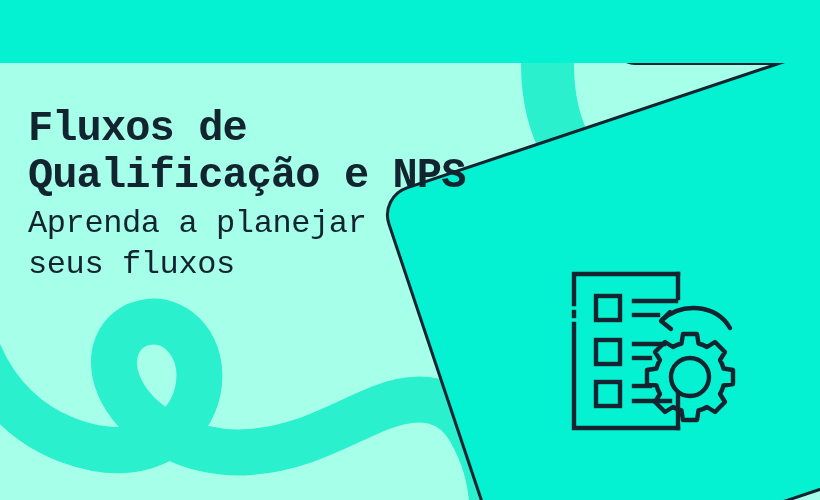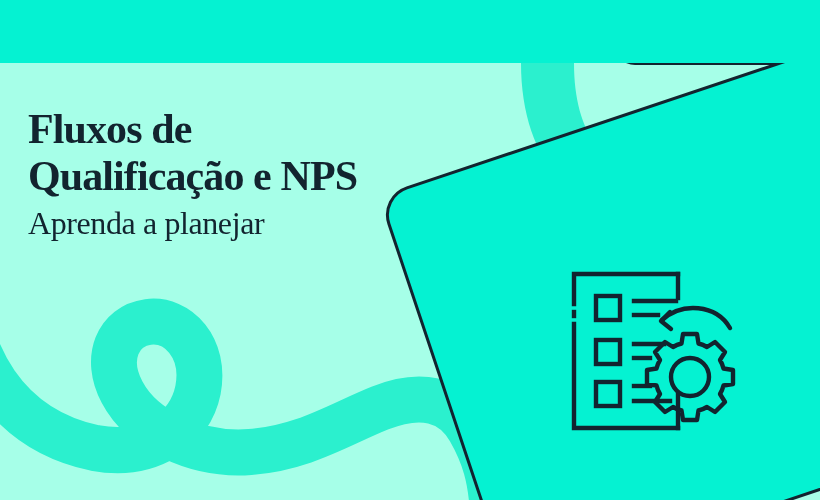--- a/index.html
+++ b/index.html
@@ -6,21 +6,21 @@
     margin: 0;
     padding: 0;
     background: #ffffff;
   }
   #banner {
     position: relative;
     width: 820px;
     height: 500px;
     overflow: hidden;
     background: #A6FFE8;
-    font-family: Liberation Serif, serif;
+    font-family: Liberation Mono, monospace;
     -webkit-font-smoothing: antialiased;
   }
 
   
   .deco-layer {
     position: absolute;
     inset: 0;
     width: 820px;
     height: 500px;
     pointer-events: none;
@@ -203,15 +203,16 @@
 
   <div class="header-bar"></div>
   <div class="webinar-label">WEBINAR</div>
   <div class="rdc-badge"></div>
   <div class="rdc-label">RDC</div>
 
   <div class="text-block">
     <h1 class="headline">Fluxos de</h1>
     <h1 class="headline">Qualificação e NPS</h1>
     <p class="subhead">Aprenda a planejar</p>
+    <p class="subhead">seus fluxos</p>
   </div>
 
 </div>
 
 </body></html>

